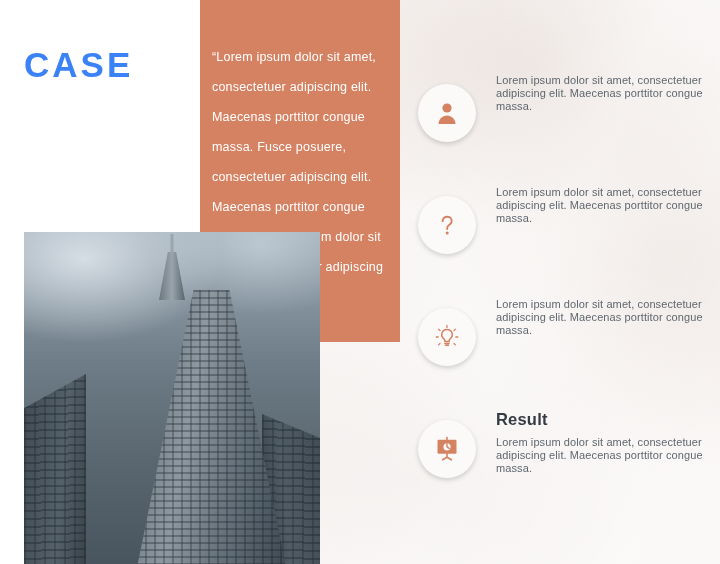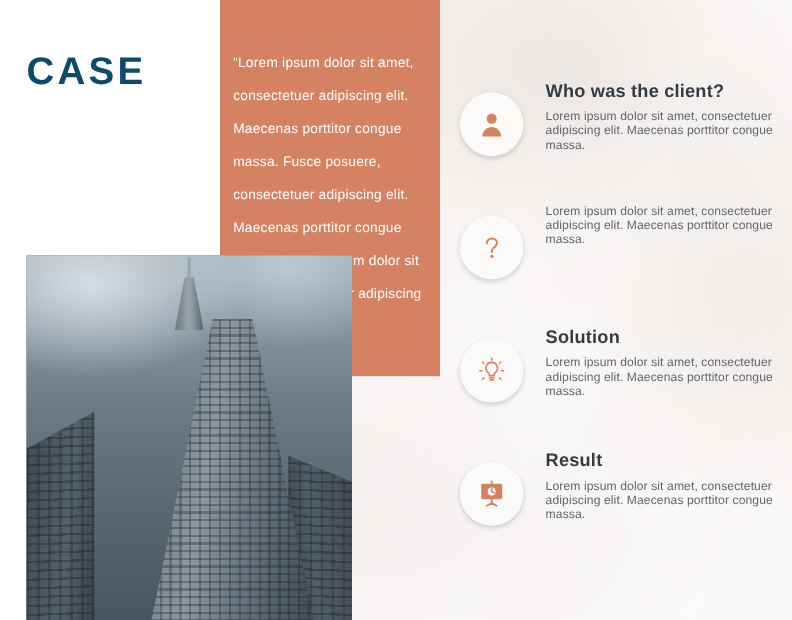--- a/index.html
+++ b/index.html
@@ -33,21 +33,21 @@
   }
   .left-white {
     position: absolute; left: 0; top: 0; width: 200px; height: 564px;
     background: #ffffff;
   }
   
   .title {
     position: absolute;
     left: 24px; top: 42px;
     width: 180px;
-    color: #0c4a6e;
+    color: #3b82f6;
     font-size: 35px;
     font-weight: bold;
     letter-spacing: 3px;
     line-height: 46px;
   }
   
   .quote-panel {
     position: absolute;
     left: 200px; top: 0;
     width: 200px; height: 342px;
@@ -200,21 +200,20 @@
 
   <div class="items">
 
     <div class="item">
       <div class="icon-circle">
         <svg width="26" height="26" viewBox="0 0 26 26" aria-hidden="true">
           <circle cx="13" cy="8" r="4.6" fill="#d58263"></circle>
           <path d="M4.5 24c0-5 3.9-8.6 8.5-8.6s8.5 3.6 8.5 8.6z" fill="#d58263"></path>
         </svg>
       </div>
-      <div class="item-title">Who was the client?</div>
       <div class="item-desc">Lorem ipsum dolor sit amet, consectetuer adipiscing elit. Maecenas porttitor congue massa.</div>
     </div>
 
     <div class="item">
       <div class="icon-circle">
         <svg width="26" height="26" viewBox="0 0 26 26" aria-hidden="true">
           <path d="M8.6 9.2c0-2.6 2-4.4 4.6-4.4 2.6 0 4.5 1.7 4.5 4.1 0 2-1.2 3.1-2.7 4.1-1.3.9-1.8 1.6-1.8 3v1.1" stroke="#d58263" stroke-width="1.9" fill="none" stroke-linecap="round"></path>
           <circle cx="13.2" cy="21" r="1.5" fill="#d58263"></circle>
         </svg>
       </div>
@@ -222,21 +221,20 @@
     </div>
 
     <div class="item">
       <div class="icon-circle">
         <svg width="28" height="28" viewBox="0 0 28 28" aria-hidden="true">
           <path d="M14 6.5a5.2 5.2 0 0 0-3.1 9.4c.6.5 1 1.2 1 2v.6h4.2v-.6c0-.8.4-1.5 1-2A5.2 5.2 0 0 0 14 6.5z" stroke="#d58263" stroke-width="1.5" fill="none"></path>
           <path d="M11.9 20.4h4.2M12.5 22.3h3" stroke="#d58263" stroke-width="1.5" stroke-linecap="round"></path>
           <path d="M14 2.4v2M5.6 6.1l1.4 1.4M22.4 6.1L21 7.5M3.2 14h2M22.8 14h2M5.6 21.9L7 20.5M22.4 21.9L21 20.5" stroke="#d58263" stroke-width="1.3" stroke-linecap="round"></path>
         </svg>
       </div>
-      <div class="item-title">Solution</div>
       <div class="item-desc">Lorem ipsum dolor sit amet, consectetuer adipiscing elit. Maecenas porttitor congue massa.</div>
     </div>
 
     <div class="item">
       <div class="icon-circle">
         <svg width="28" height="28" viewBox="0 0 28 28" aria-hidden="true">
           <path d="M14 2.6v2.2" stroke="#d58263" stroke-width="1.6" stroke-linecap="round"></path>
           <rect x="4.5" y="4.8" width="19" height="14" rx="1.2" fill="#d58263"></rect>
           <circle cx="14" cy="11.8" r="3.6" fill="#fbfaf9"></circle>
           <path d="M14 8.8v3l2.2 1.6" stroke="#d58263" stroke-width="1.4" fill="none" stroke-linecap="round"></path>

